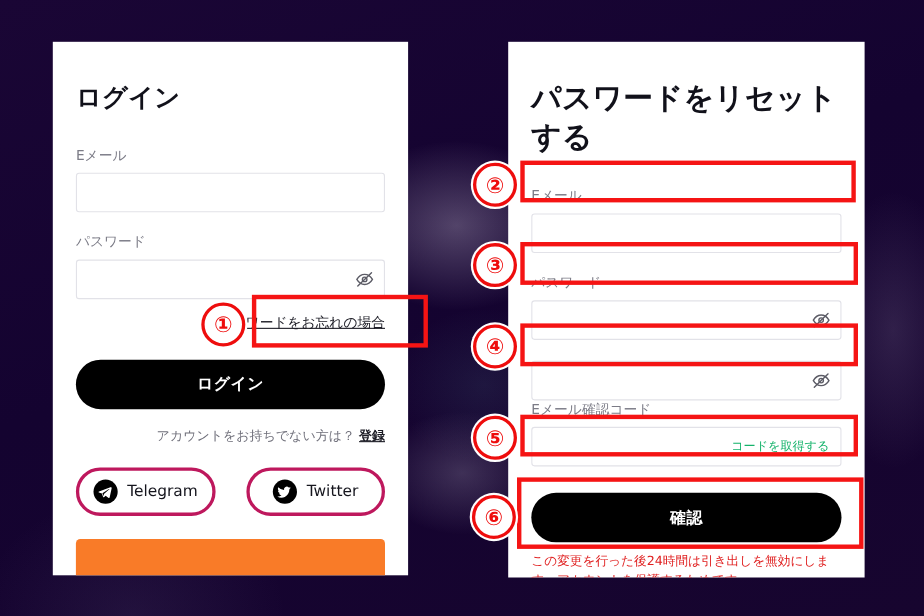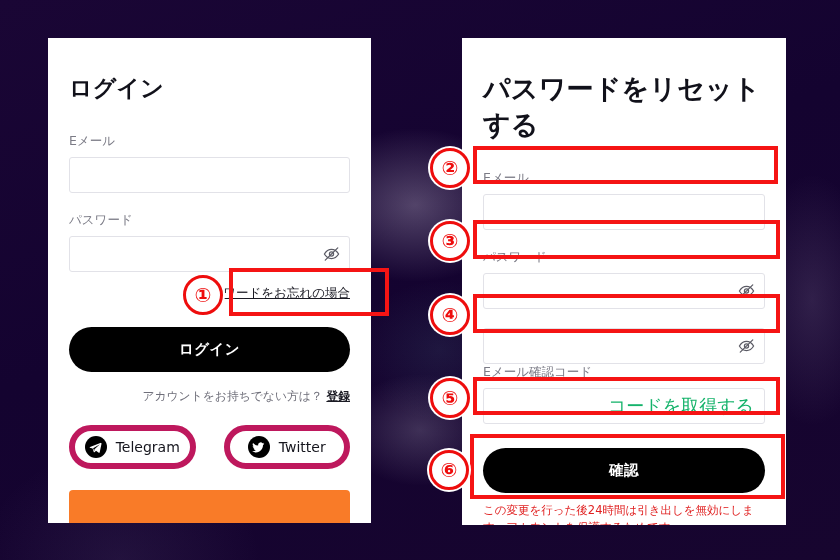--- a/index.html
+++ b/index.html
@@ -137,21 +137,21 @@
   }
 
   .social-row {
     display: flex;
     gap: 28px;
     margin-top: 20px;
   }
   .social-btn {
     flex: 1;
     height: 44px;
-    border: 6px solid #be185d;
+    border: 3px solid #be185d;
     border-radius: 23px;
     background: #fff;
     display: flex;
     align-items: center;
     justify-content: center;
     gap: 9px;
     cursor: pointer;
     font-family: inherit;
   }
   .social-label {
@@ -181,21 +181,21 @@
 
   
   #reset-card .field-label { font-size: 12.5px; color: #7b7b86; }
 
   .code-input-wrap { position: relative; }
   .get-code-link {
     position: absolute;
     right: 11px;
     top: 50%;
     transform: translateY(-50%);
-    font-size: 18px;
+    font-size: 11px;
     color: #15b36b;
     cursor: pointer;
     white-space: nowrap;
   }
 
   .warn-text {
     font-size: 11.5px;
     line-height: 1.5;
     color: #e02020;
     margin-top: 9px;

